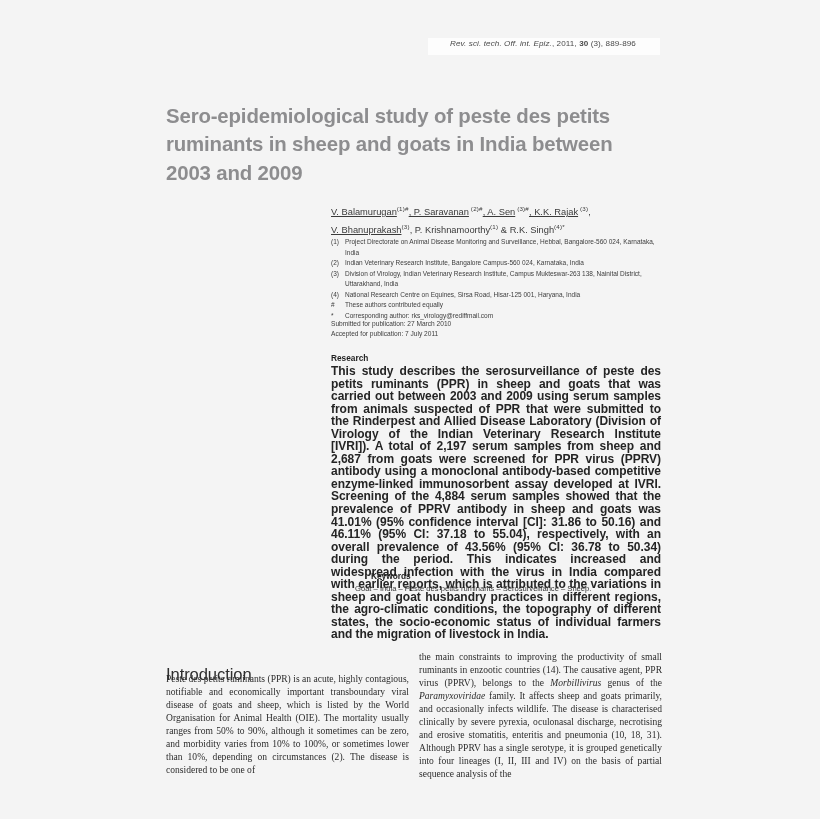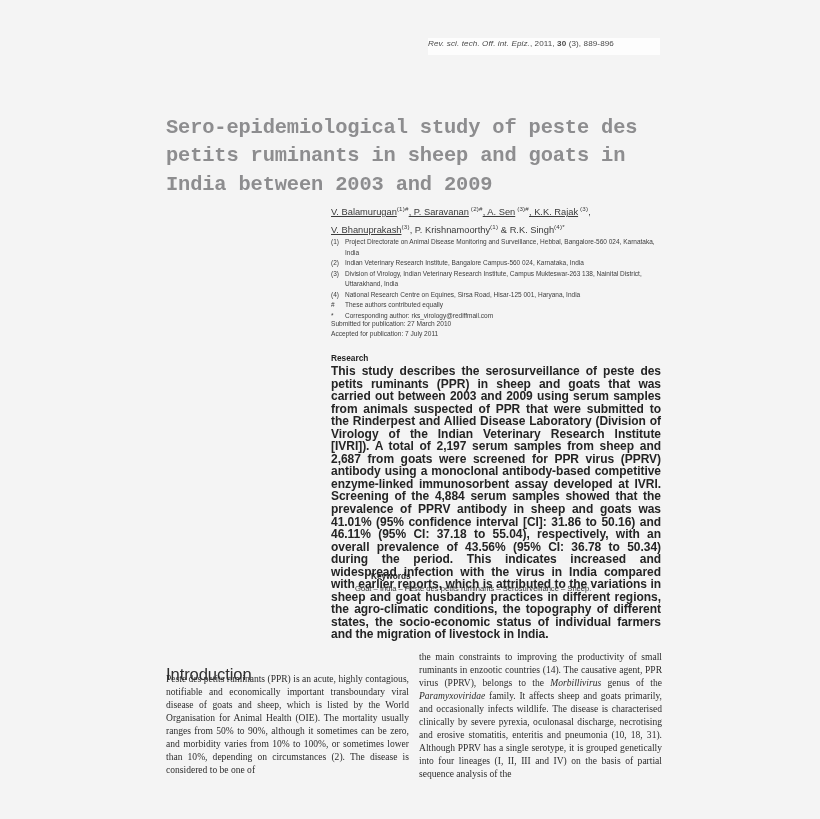--- a/index.html
+++ b/index.html
@@ -30,37 +30,37 @@
     top: 38px;
     width: 232px;
     height: 17px;
     background: #fdfdfd;
   }
   .runhead {
     position: absolute;
     left: 428px;
     top: 39px;
     width: 230px;
-    text-align: left;
+    text-align: center;
     font-family: "Liberation Sans", sans-serif;
     font-size: 8.1px;
     letter-spacing: .1px;
     color: #4a4a4a;
     white-space: nowrap;
   }
   .runhead .ital { font-style: italic; }
   .runhead .vol { font-weight: bold; font-style: normal; }
 
   
   .title {
     position: absolute;
     left: 166px;
-    top: 100px;
+    top: 88px;
     width: 496px;
-    font-family: Liberation Mono, monospace;
+    font-family: Liberation Sans, sans-serif;
     font-weight: bold;
     font-size: 20.4px;
     line-height: 28.5px;
     color: #8d8d8f;
     letter-spacing: -0.15px;
   }
 
   
   .authors {
     position: absolute;

